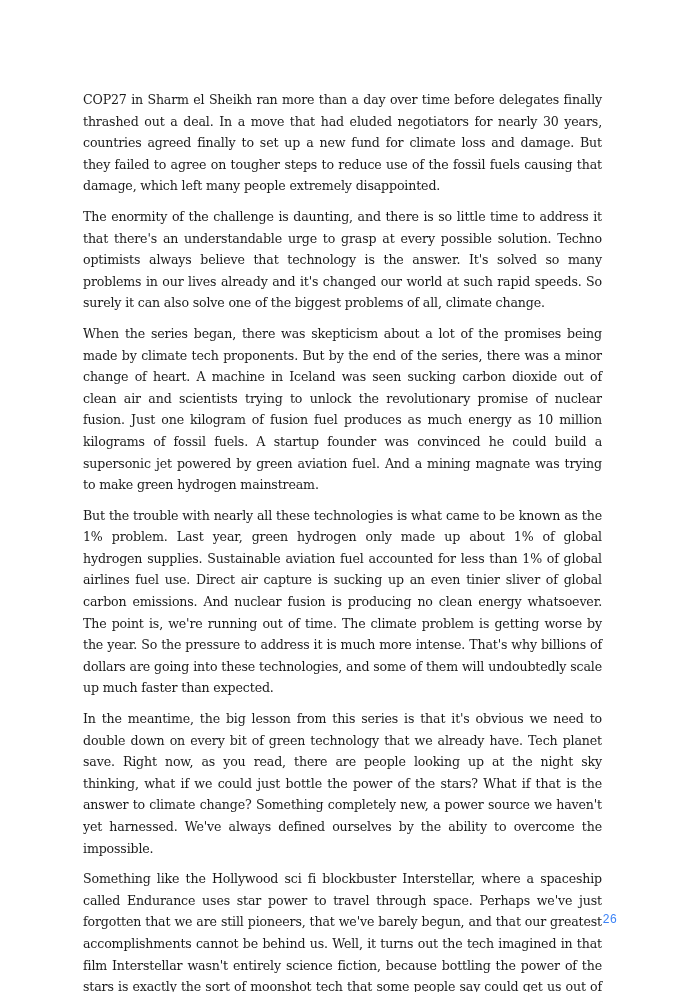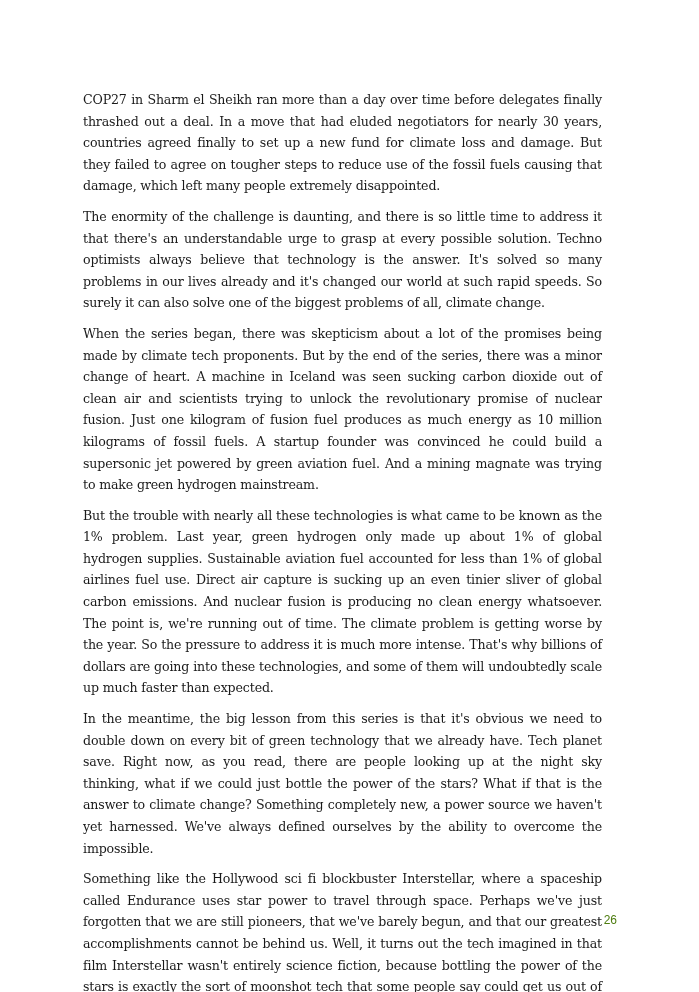--- a/index.html
+++ b/index.html
@@ -28,23 +28,23 @@
       text-align: justify;
       letter-spacing: -0.15px;
       word-spacing: 0px;
     }
     .page-number {
       position: absolute;
       left: 600px;
       top: 913px;
       width: 17px;
       text-align: right;
-      font-family: Liberation Sans, sans-serif;
+      font-family: Liberation Mono, monospace;
       font-size: 12px;
-      color: #4d7c0f;
+      color: #3b82f6;
     }
   </style>
 </head>
 <body>
 
 <div class="page">
   <p class="para">COP27 in Sharm el Sheikh ran more than a day over time before delegates finally thrashed out a deal. In a move that had eluded negotiators for nearly 30 years, countries agreed finally to set up a new fund for climate loss and damage. But they failed to agree on tougher steps to reduce use of the fossil fuels causing that damage, which left many people extremely disappointed.</p>
   <p class="para">The enormity of the challenge is daunting, and there is so little time to address it that there's an understandable urge to grasp at every possible solution. Techno optimists always believe that technology is the answer. It's solved so many problems in our lives already and it's changed our world at such rapid speeds. So surely it can also solve one of the biggest problems of all, climate change.</p>
   <p class="para">When the series began, there was skepticism about a lot of the promises being made by climate tech proponents. But by the end of the series, there was a minor change of heart. A machine in Iceland was seen sucking carbon dioxide out of clean air and scientists trying to unlock the revolutionary promise of nuclear fusion. Just one kilogram of fusion fuel produces as much energy as 10 million kilograms of fossil fuels. A startup founder was convinced he could build a supersonic jet powered by green aviation fuel. And a mining magnate was trying to make green hydrogen mainstream.</p>
   <p class="para">But the trouble with nearly all these technologies is what came to be known as the 1% problem. Last year, green hydrogen only made up about 1% of global hydrogen supplies. Sustainable aviation fuel accounted for less than 1% of global airlines fuel use. Direct air capture is sucking up an even tinier sliver of global carbon emissions. And nuclear fusion is producing no clean energy whatsoever. The point is, we're running out of time. The climate problem is getting worse by the year. So the pressure to address it is much more intense. That's why billions of dollars are going into these technologies, and some of them will undoubtedly scale up much faster than expected.</p>

